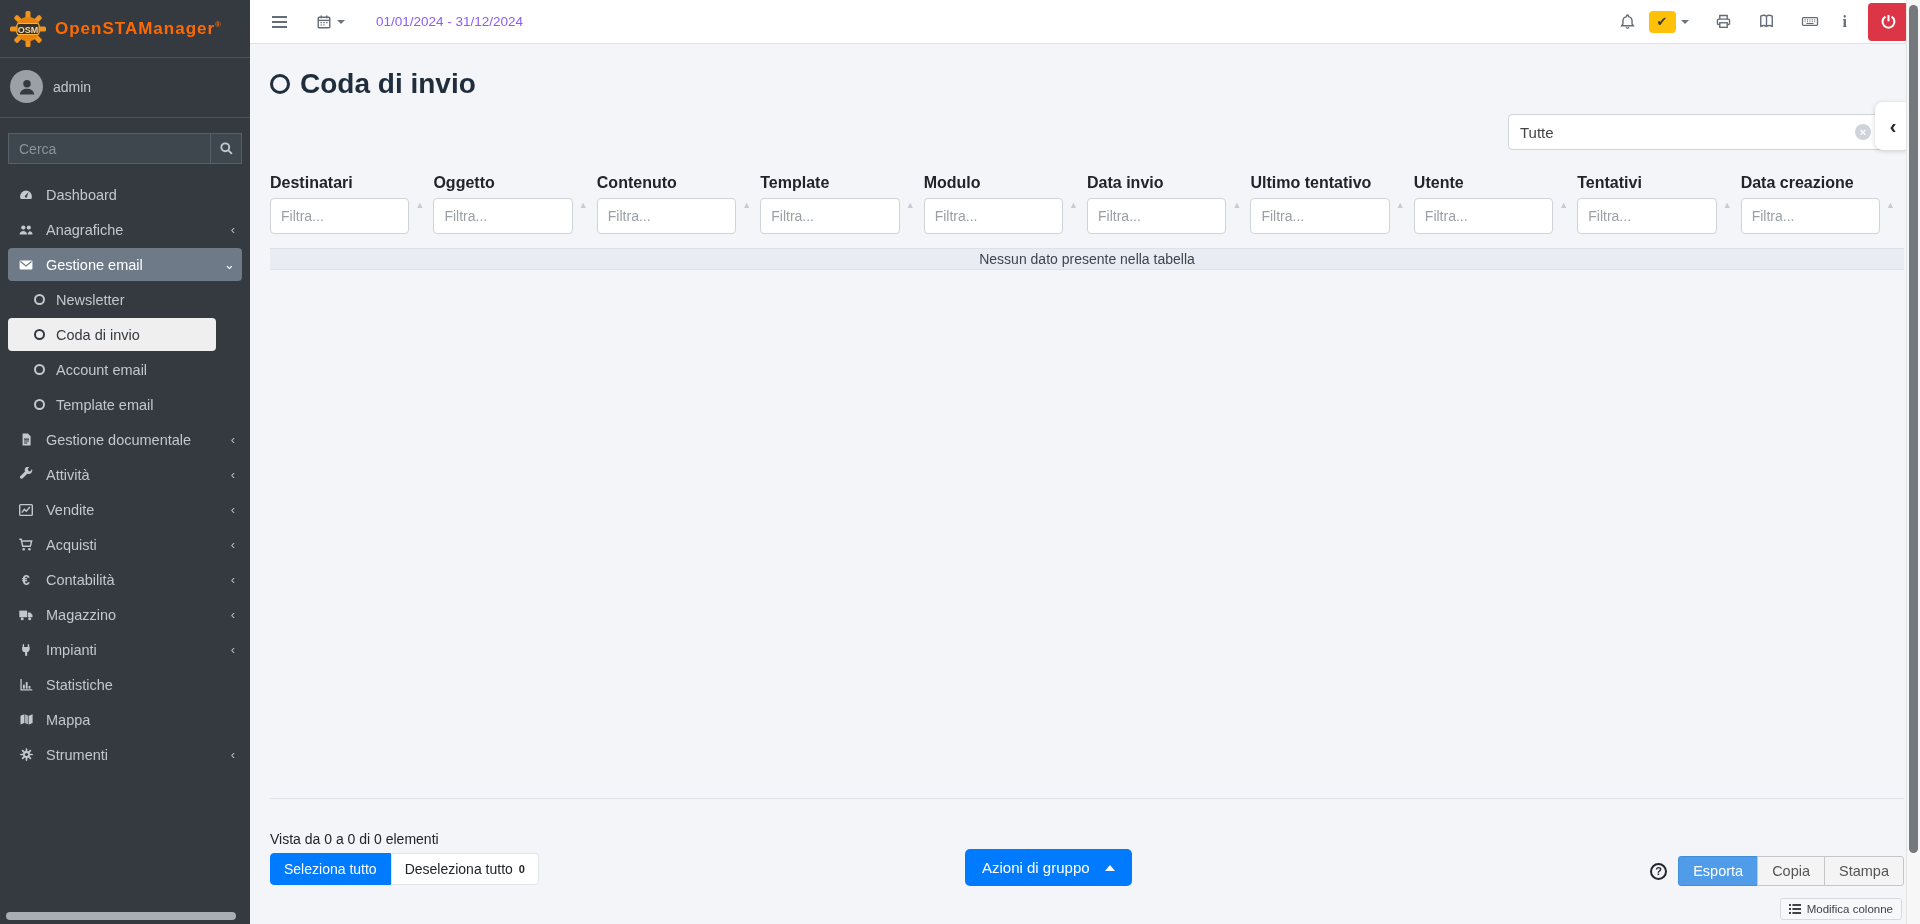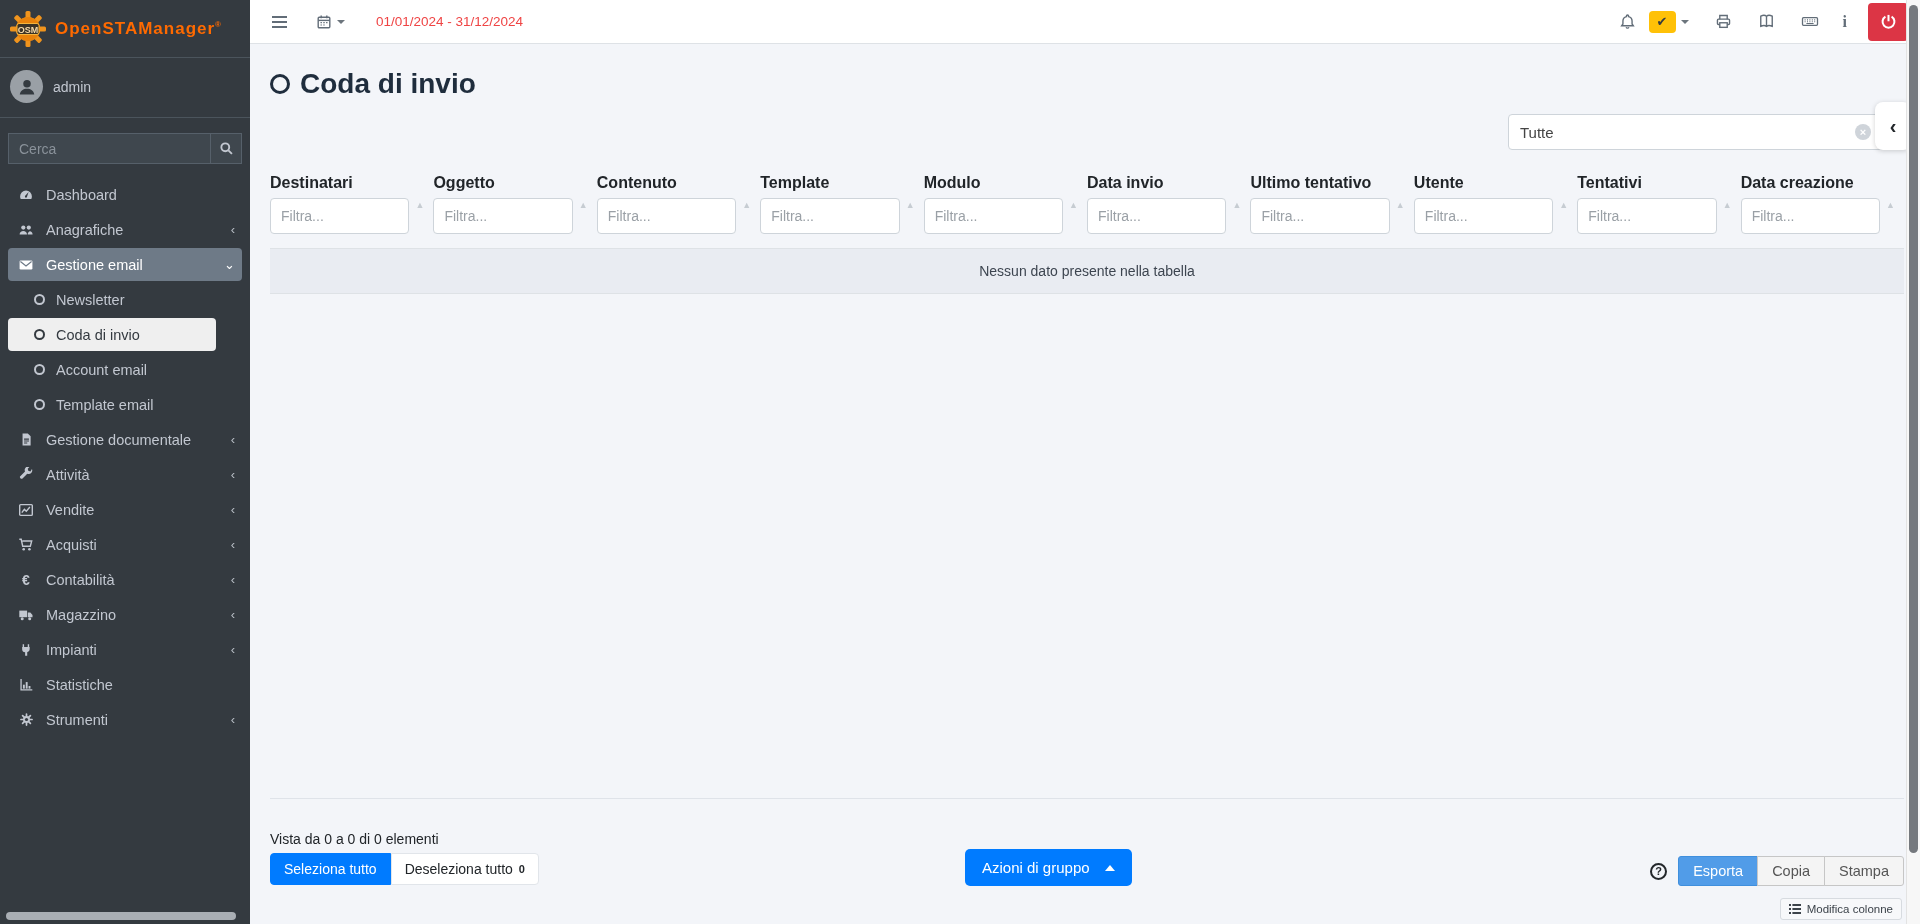--- a/index.html
+++ b/index.html
@@ -26,21 +26,21 @@
   .nav-item.active .chev { color:#fff; }
   .nav-child { padding-left:22px; }
   .ring { width:11px; height:11px; border:2px solid #c2c7d0; border-radius:50%; margin:0 11px 0 4px; flex:none; }
   .nav-child.selected { background:#efefef; color:#343a40; margin-right:26px; }
   .nav-child.selected .ring { border-color:#343a40; }
   .hscroll { position:absolute; bottom:4px; left:6px; width:230px; height:8px; border-radius:4px; background:#a9aeb4; }
 
   
   .navbar { position:absolute; left:250px; right:0; top:0; height:44px; background:#fff; border-bottom:1px solid #dee2e6; display:flex; align-items:center; padding:0 12px; z-index:4; }
   .nv { display:flex; align-items:center; justify-content:center; padding:0 9px; color:#626d78; cursor:pointer; }
-  .date-range { color:#ef4444; font-size:13.5px; margin-left:22px; }
+  .date-range { color:#8b5cf6; font-size:13.5px; margin-left:22px; }
   .navbar-right { margin-left:auto; display:flex; align-items:center; }
   .badge-check { background:#ffc107; border-radius:4px; width:27px; height:22px; display:flex; align-items:center; justify-content:center; color:#343a40; font-size:13px; font-weight:bold; }
   .caret-down-sm { width:0; height:0; border-left:4px solid transparent; border-right:4px solid transparent; border-top:4px solid #6c757d; margin-left:5px; }
   .info-i { font-family:"Liberation Serif","DejaVu Serif",serif; font-weight:bold; font-size:16px; color:#626d78; }
   .power-btn { background:#dc3545; width:40px; height:38px; border-radius:4px; display:flex; align-items:center; justify-content:center; margin-left:12px; cursor:pointer; }
 
   
   .content { position:absolute; left:250px; top:44px; right:0; bottom:0; background:#f3f5f9; }
   .page-header { display:flex; align-items:center; gap:10px; padding:24px 20px 2px; }
   .title-ring { width:20px; height:20px; border:3px solid #1f2d3d; border-radius:50%; flex:none; }
@@ -51,21 +51,21 @@
   .caret-down { width:0; height:0; border-left:5px solid transparent; border-right:5px solid transparent; border-top:6px solid #4a5057; margin-left:11px; }
 
   .table-area { padding:24px 16px 0 20px; }
   .cols { display:flex; }
   .tcol { flex:1; min-width:0; }
   .tcol-label { font-weight:bold; font-size:16px; color:#212529; white-space:nowrap; }
   .tcol-filter { display:flex; align-items:flex-start; margin-top:6px; padding-right:6px; }
   .tcol-filter input { width:calc(100% - 18px); height:36px; border:1px solid #ced4da; border-radius:4px; padding:0 10px; font-size:14px; color:#495057; background:#fff; outline:none; font-family:inherit; }
   .tcol-filter input::placeholder { color:#9aa0a6; }
   .sort-caret { font-size:9px; color:#c6ccd2; margin:2px 0 0 6px; cursor:pointer; }
-  .empty-row { margin-top:14px; background:#e9ecf2; border-top:1px solid #dee2e6; border-bottom:1px solid #dee2e6; height:46px; display:flex; align-items:center; justify-content:center; font-size:14px; color:#3d4550; }
+  .empty-row { margin-top:14px; background:#e9ecf2; border-top:1px solid #dee2e6; border-bottom:1px solid #dee2e6; height:22px; display:flex; align-items:center; justify-content:center; font-size:14px; color:#3d4550; }
 
   
   .footer { position:absolute; left:20px; right:16px; bottom:0; height:126px; border-top:1px solid #dfe3e9; }
   .info-text { position:absolute; top:32px; left:0; font-size:14px; color:#212529; }
   .left-group { position:absolute; top:54px; left:0; display:flex; }
   .btn { font-size:14px; padding:7px 13px; border:1px solid transparent; border-radius:4px; cursor:pointer; font-family:inherit; display:flex; align-items:center; }
   .btn-primary { background:#007bff; color:#fff; border-color:#007bff; }
   .left-group .btn-primary { border-radius:4px 0 0 4px; }
   .btn-light { background:#fff; border-color:#e1e5ea; color:#212529; border-radius:0 4px 4px 0; }
   .count { font-size:11px; font-weight:bold; margin-left:6px; }
@@ -249,20 +249,30 @@
             <path d="M2.2 2.2v11.6h12" fill="none" stroke="currentColor" stroke-width="1.4"></path>
             <rect x="4.2" y="8.2" width="2" height="4.2" fill="currentColor"></rect>
             <rect x="7.2" y="5.4" width="2" height="7" fill="currentColor"></rect>
             <rect x="10.2" y="9.6" width="2" height="2.8" fill="currentColor"></rect>
           </svg>
         </span>
       <span>Statistiche</span>
     </li>
     <li class="nav-item">
       <span class="nicon">
+          <svg width="15" height="15" viewBox="0 0 16 16" fill="currentColor">
+            <path d="M1.6 4.1 5.6 2.5v9.3L1.6 13.4z"></path>
+            <path d="M6.1 2.5l3.9 1.6v9.3L6.1 11.8z" opacity=".82"></path>
+            <path d="M10.5 4.1l4-1.6v9.3l-4 1.6z"></path>
+          </svg>
+        </span>
+      <span>Mappa</span>
+    </li>
+    <li class="nav-item">
+      <span class="nicon">
           <svg width="15" height="15" viewBox="0 0 16 16">
             <g fill="currentColor">
               <rect x="7.1" y="1.2" width="1.8" height="13.6" rx="0.9"></rect>
               <rect x="7.1" y="1.2" width="1.8" height="13.6" rx="0.9" transform="rotate(45 8 8)"></rect>
               <rect x="7.1" y="1.2" width="1.8" height="13.6" rx="0.9" transform="rotate(90 8 8)"></rect>
               <rect x="7.1" y="1.2" width="1.8" height="13.6" rx="0.9" transform="rotate(135 8 8)"></rect>
               <circle cx="8" cy="8" r="3.7"></circle>
             </g>
             <circle cx="8" cy="8" r="1.7" fill="#343a40"></circle>
           </svg>

